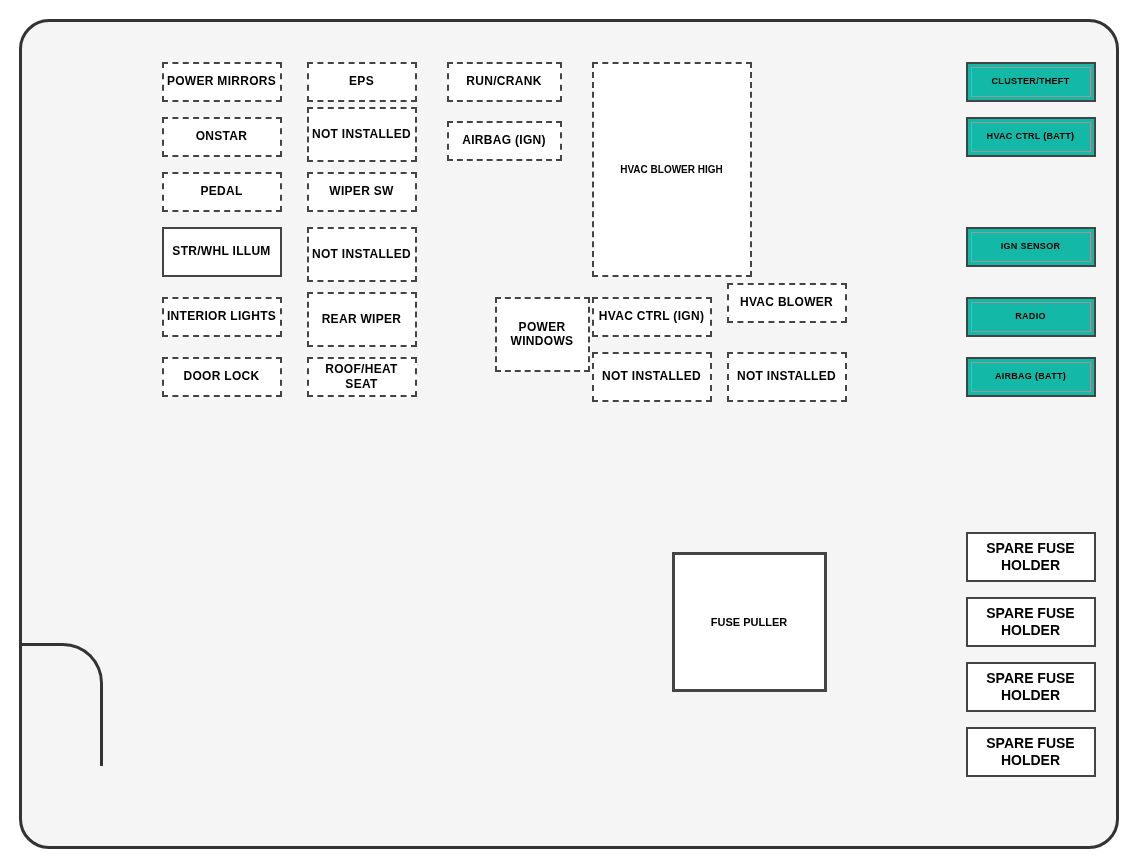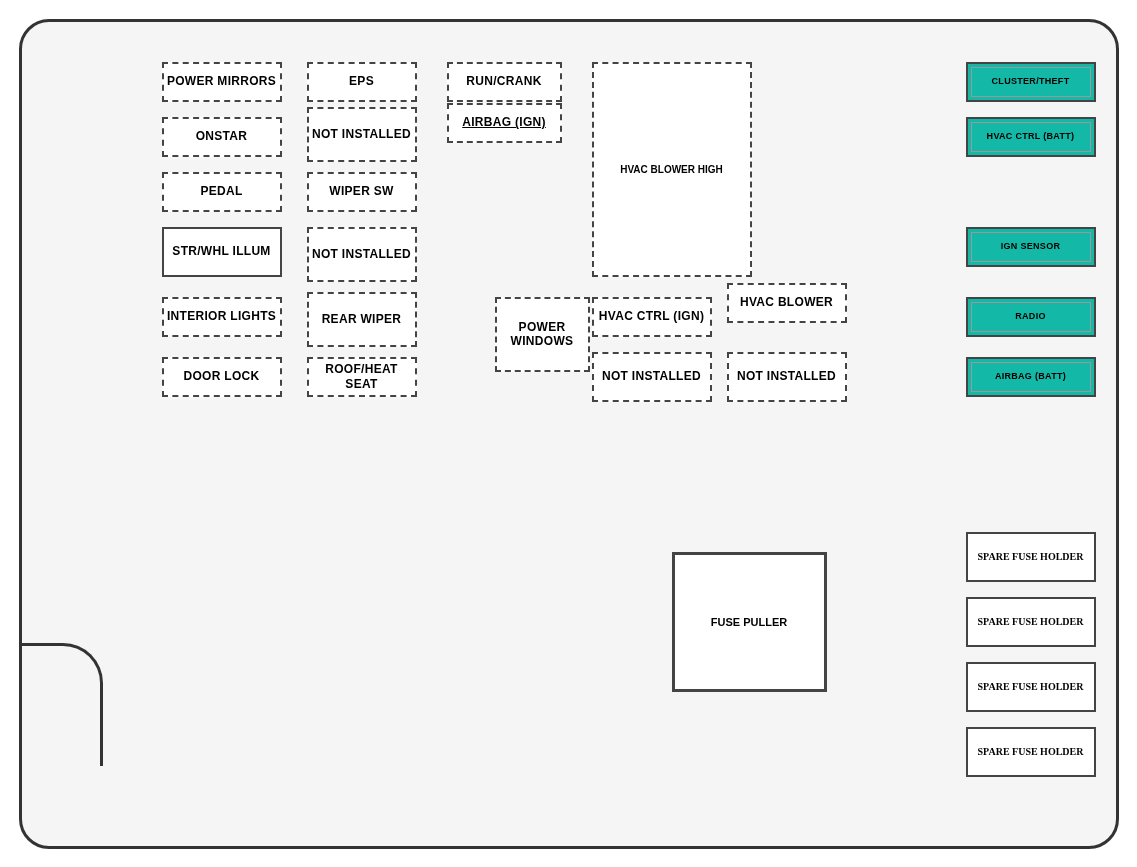--- a/index.html
+++ b/index.html
@@ -100,23 +100,23 @@
     }
     
     .spare-fuse {
       position: absolute;
       border: 2px solid #444;
       background: #fff;
       display: flex;
       align-items: center;
       justify-content: center;
       text-align: center;
-      font-size: 10px;
+      font-size: 14px;
       font-weight: bold;
-      font-family: Liberation Serif, serif;
+      font-family: Liberation Sans, sans-serif;
       line-height: 1.2;
     }
     
     .fuse-puller {
       position: absolute;
       border: 3px solid #444;
       background: #fff;
       display: flex;
       align-items: center;
       justify-content: center;
@@ -136,21 +136,21 @@
     <div class="fuse-box" style="left:0px; top:10px; width:120px; height:40px;">POWER MIRRORS</div>
 
     <div class="fuse-box" style="left:145px; top:10px; width:110px; height:40px;">EPS</div>
 
     <div class="fuse-box" style="left:285px; top:10px; width:115px; height:40px;">RUN/CRANK</div>
 
     <div class="fuse-box" style="left:0px; top:65px; width:120px; height:40px;">ONSTAR</div>
 
     <div class="fuse-box" style="left:145px; top:55px; width:110px; height:55px;">NOT INSTALLED</div>
 
-    <div class="fuse-box" style="left:285px; top:51px; width:115px; height:40px;text-decoration:underline;">AIRBAG (IGN)</div>
+    <div class="fuse-box" style="left:285px; top:69px; width:115px; height:40px;">AIRBAG (IGN)</div>
 
     <div class="hvac-large" style="left:430px; top:10px; width:160px; height:215px;">HVAC BLOWER HIGH</div>
 
     <div class="fuse-box" style="left:0px; top:120px; width:120px; height:40px;">PEDAL</div>
 
     <div class="fuse-box" style="left:145px; top:120px; width:110px; height:40px;">WIPER SW</div>
 
     <div class="fuse-box solid" style="left:0px; top:175px; width:120px; height:50px;">STR/WHL ILLUM</div>
 
     <div class="fuse-box" style="left:145px; top:175px; width:110px; height:55px;">NOT INSTALLED</div>

